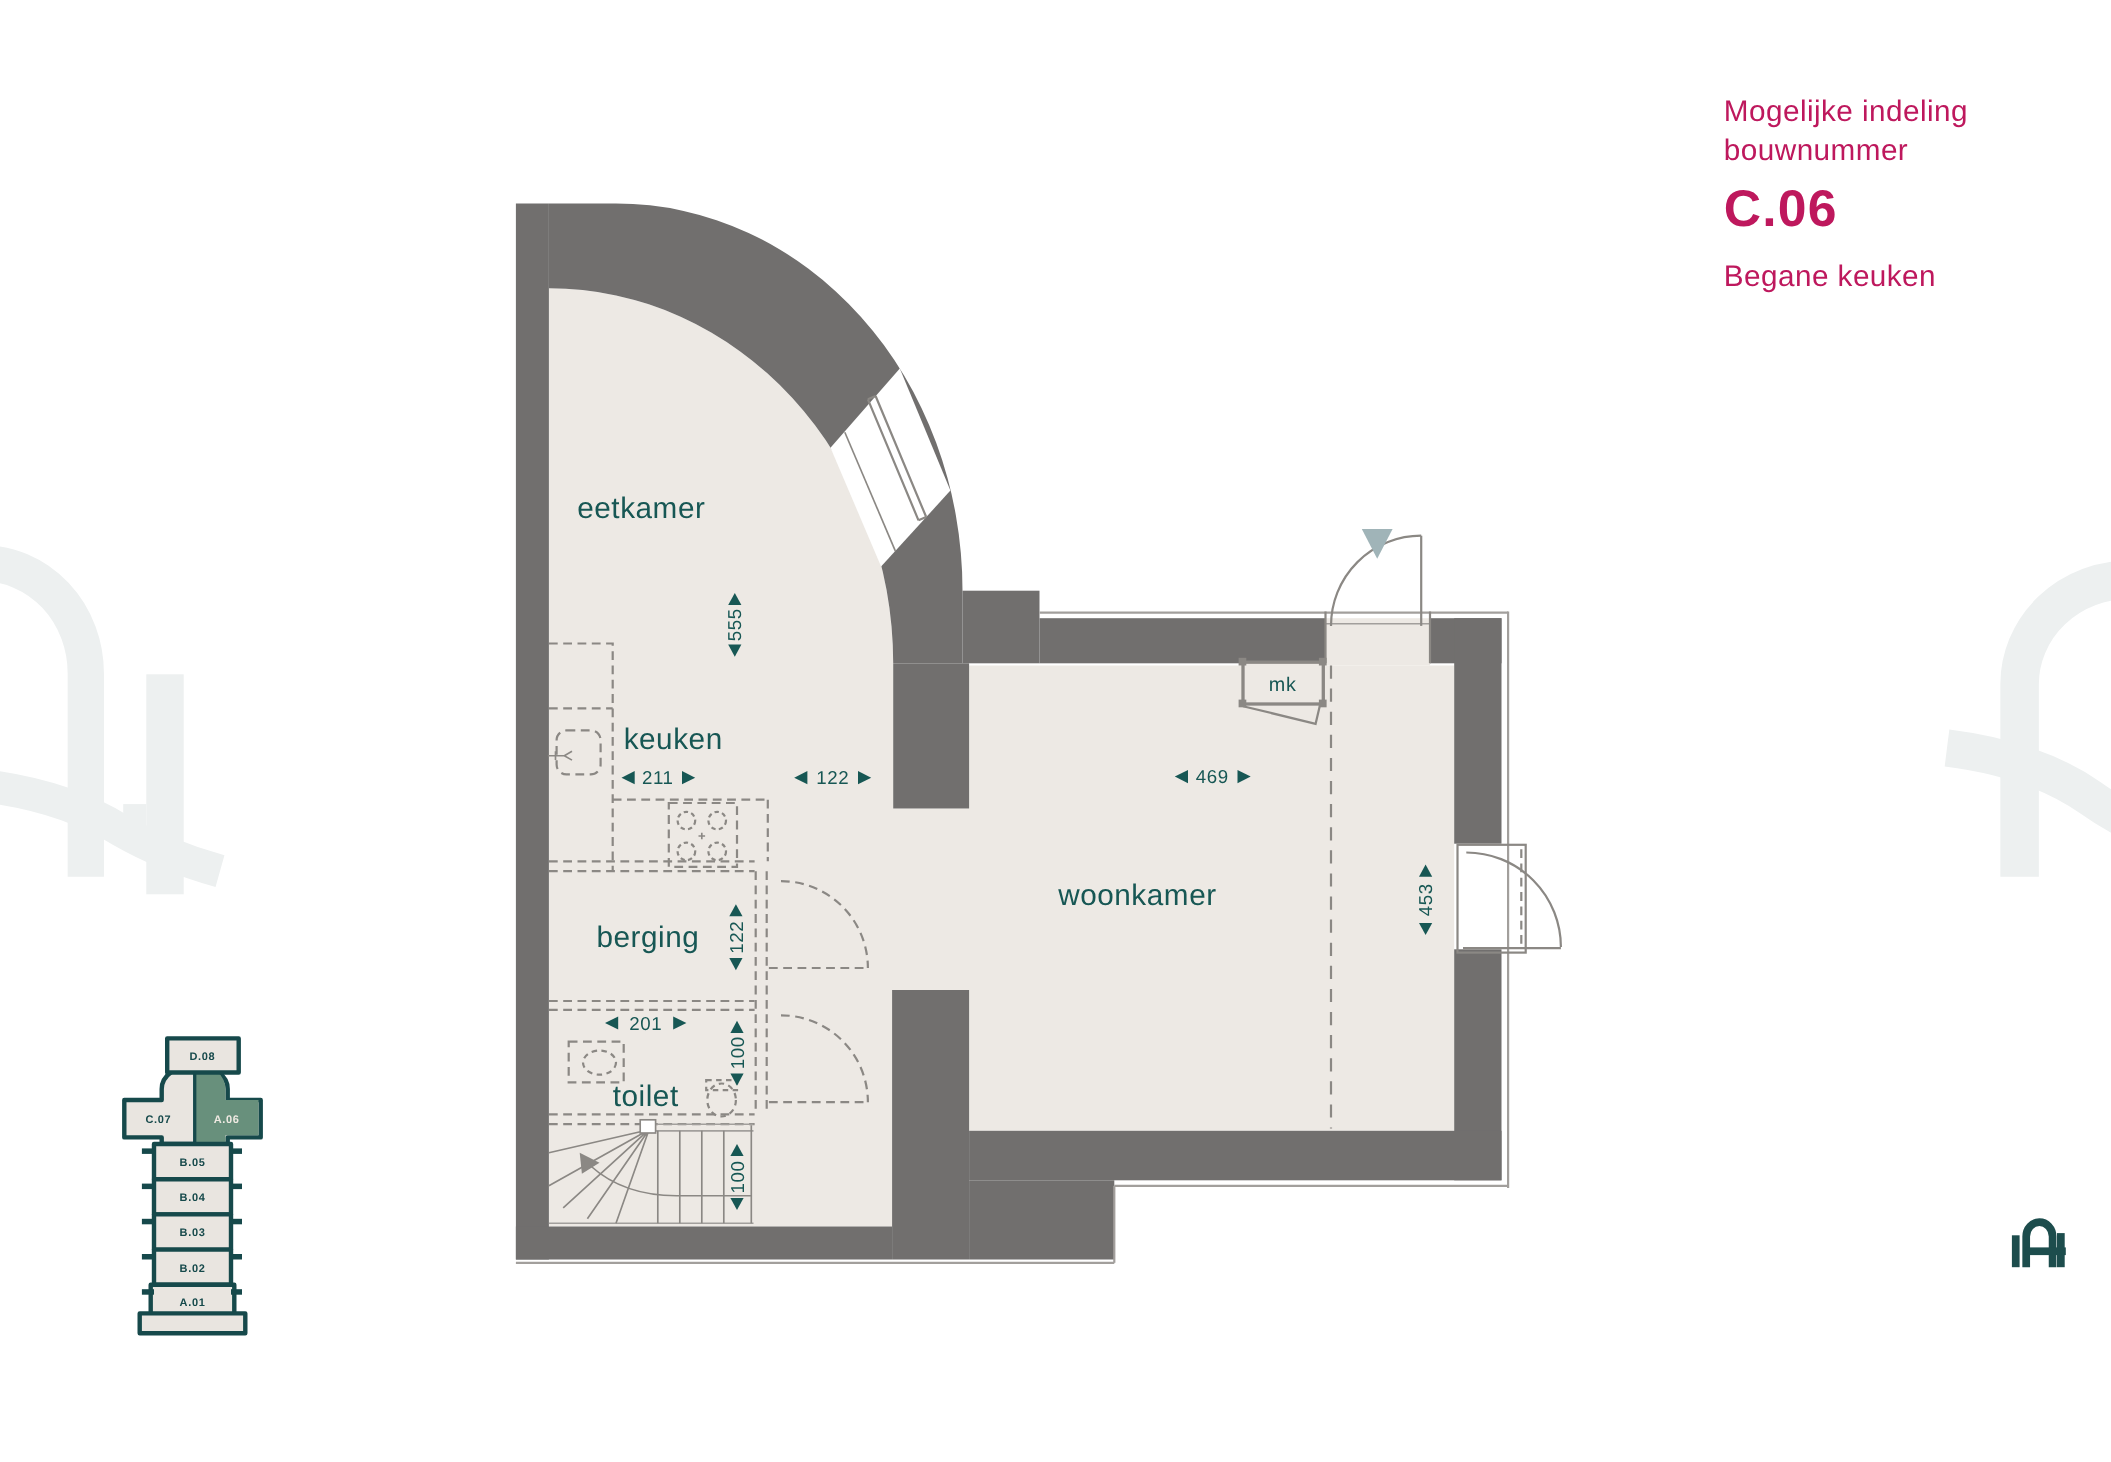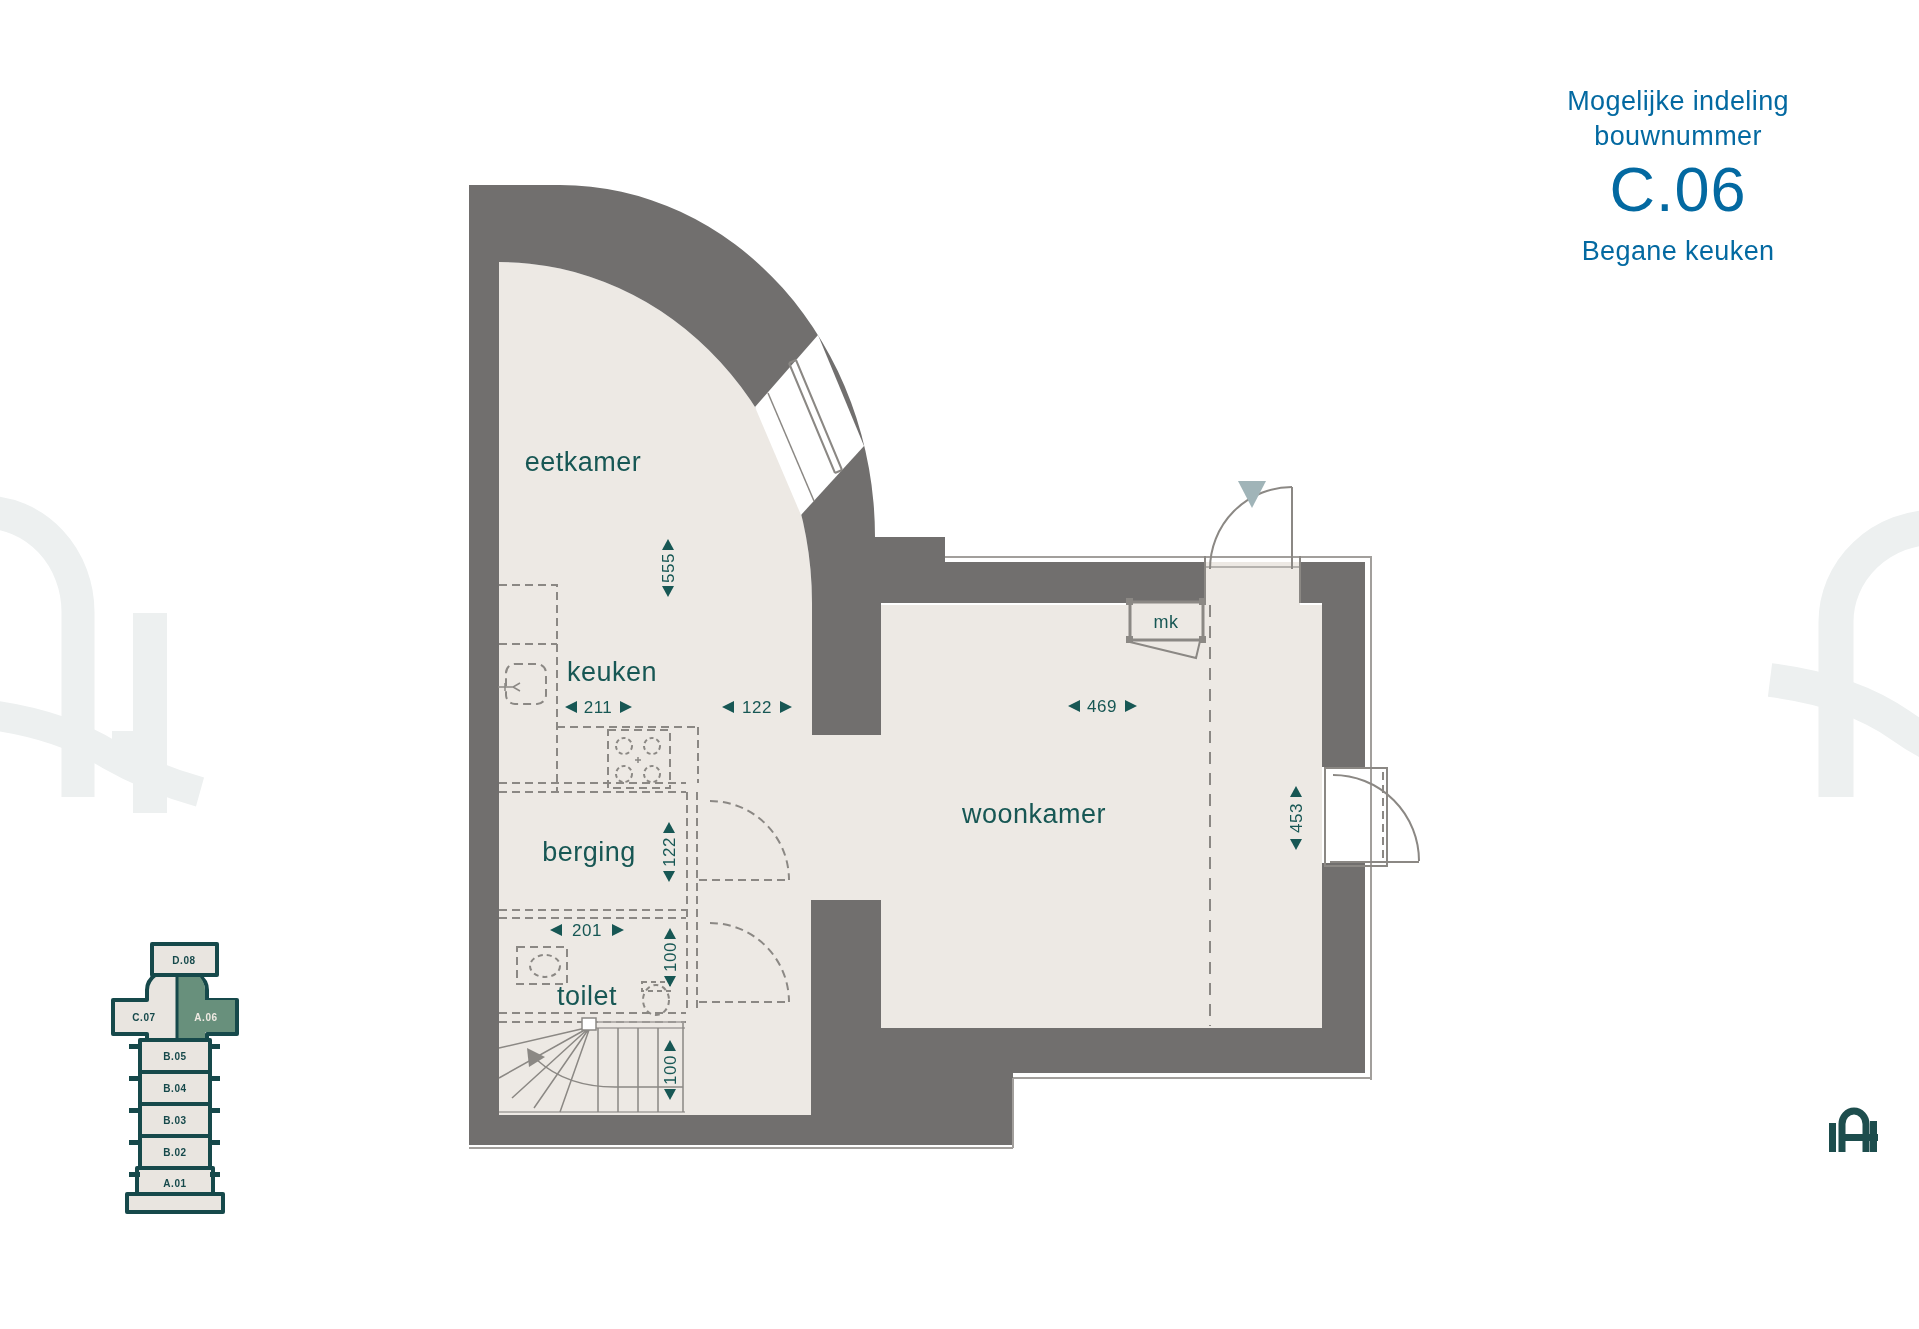--- a/index.html
+++ b/index.html
@@ -1,21 +1,21 @@
 <!DOCTYPE html>
 <html><head>
 <meta charset="utf-8">
 <style>
   html,body{margin:0;padding:0;background:#ffffff;}
   .canvas{position:relative;width:1919px;height:1329px;background:#ffffff;overflow:hidden;
           font-family:"Liberation Sans", sans-serif;}
   .plan-svg{position:absolute;left:0;top:0;}
-  .title-block{position:absolute;top:84px;right:130px;text-align:center;color:#0369a1;}
+  .title-block{position:absolute;top:84px;right:130px;text-align:left;color:#be185d;}
   .title-block .tline{font-size:27px;line-height:35px;letter-spacing:.4px;}
-  .title-block .tunit{font-size:63px;line-height:50px;margin-top:10px;letter-spacing:1px;}
+  .title-block .tunit{font-size:47px;line-height:50px;margin-top:10px;letter-spacing:1px;font-weight:bold;}
   .title-block .tfloor{font-size:27px;margin-top:22px;letter-spacing:.4px;}
 
   svg text{font-family:"Liberation Sans", sans-serif;}
   .room-label{fill:#175754;font-size:27px;letter-spacing:.5px;}
   .small-label{fill:#175754;font-size:18px;letter-spacing:.5px;}
   .dim-text{fill:#175754;font-size:17px;letter-spacing:.5px;}
   .dim-tri{fill:#175754;}
   .site-label{fill:#16494b;font-size:10px;font-weight:bold;letter-spacing:.6px;}
   .site-label-hl{fill:#efe9e2;font-size:10px;font-weight:bold;letter-spacing:.6px;}
 

